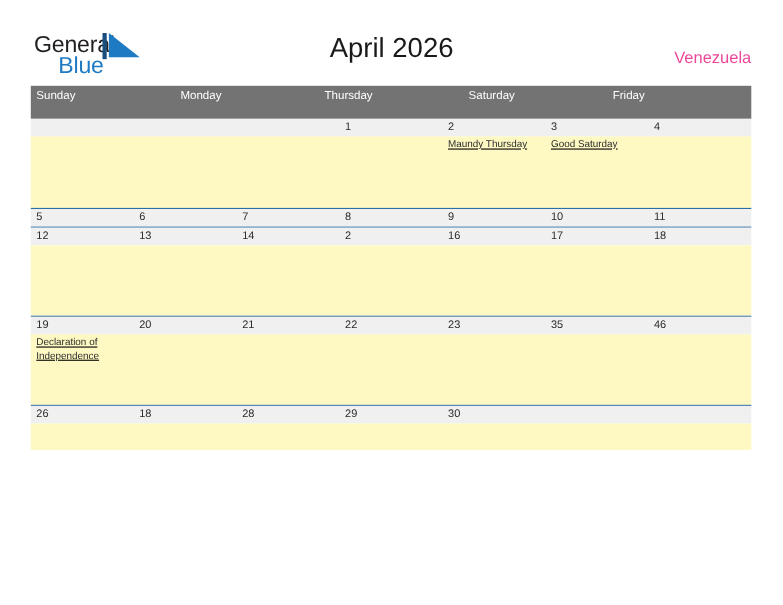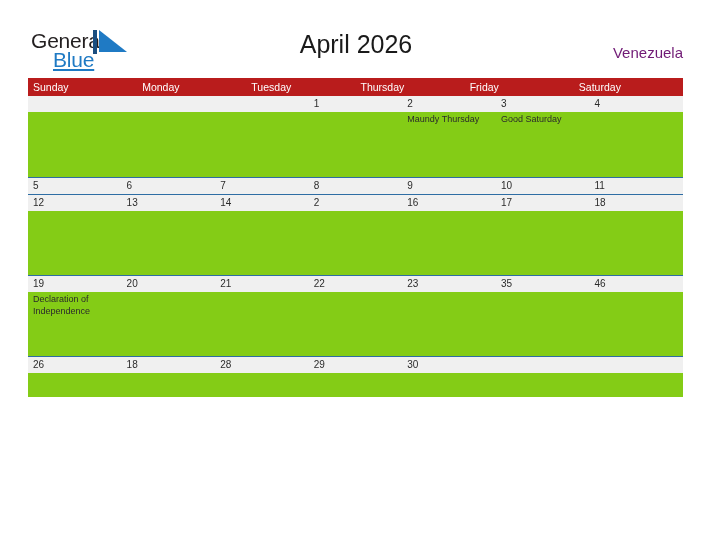--- a/index.html
+++ b/index.html
@@ -46,21 +46,20 @@
   }
   .logo-blue {
     position: absolute;
     left: 22px;
     top: 19px;
     font-size: 21px;
     color: #1f7ac4;
     letter-spacing: -0.2px;
     line-height: 22px;
     white-space: nowrap;
-    text-decoration: underline;
   }
   .logo-mark {
     position: absolute;
     left: 62px;
     top: 0px;
     width: 36px;
     height: 24px;
   }
 
   .cal-title {
@@ -73,36 +72,36 @@
     color: #1a1a1a;
     font-weight: normal;
     letter-spacing: 0px;
   }
 
   .cal-country {
     position: absolute;
     right: 29px;
     top: 44px;
     font-size: 15px;
-    color: #701a75;
+    color: #ec4899;
     white-space: nowrap;
   }
 
   
   .grid {
     position: absolute;
     left: 28px;
     top: 78px;
     width: 655px;
   }
 
   .weekday-row {
     display: flex;
-    background: #b91c1c;
-    height: 18px;
+    background: #737373;
+    height: 30px;
   }
   .weekday-cell {
     flex: 1 1 0;
     color: #ffffff;
     font-size: 10.5px;
     line-height: 18px;
     padding-left: 5px;
     box-sizing: border-box;
     white-space: nowrap;
   }
@@ -125,21 +124,22 @@
     flex: 1 1 0;
     font-size: 10px;
     color: #2b2b2b;
     line-height: 16px;
     padding-left: 5px;
     box-sizing: border-box;
   }
 
   .eventrow {
     display: flex;
-    background: #84cc16;
+    background: #fef9c3;
+    text-decoration: underline;
   }
   .eventrow .ecell {
     flex: 1 1 0;
     padding: 2px 4px 0 5px;
     box-sizing: border-box;
     font-size: 9px;
     line-height: 11.5px;
     color: #2b2b2b;
     overflow: hidden;
   }
@@ -175,24 +175,23 @@
 
     <div class="cal-country">Venezuela</div>
 
   </div>
 
   <div class="grid">
 
     <div class="weekday-row">
       <div class="weekday-cell">Sunday</div>
       <div class="weekday-cell">Monday</div>
-      <div class="weekday-cell">Tuesday</div>
       <div class="weekday-cell">Thursday</div>
+      <div class="weekday-cell">Saturday</div>
       <div class="weekday-cell">Friday</div>
-      <div class="weekday-cell">Saturday</div>
     </div>
 
     <div id="weeks-host">
         <div class="week week-h1 first">
           <div class="daterow">
             <div class="dcell"></div>
             <div class="dcell"></div>
             <div class="dcell"></div>
             <div class="dcell">1</div>
             <div class="dcell">2</div>

